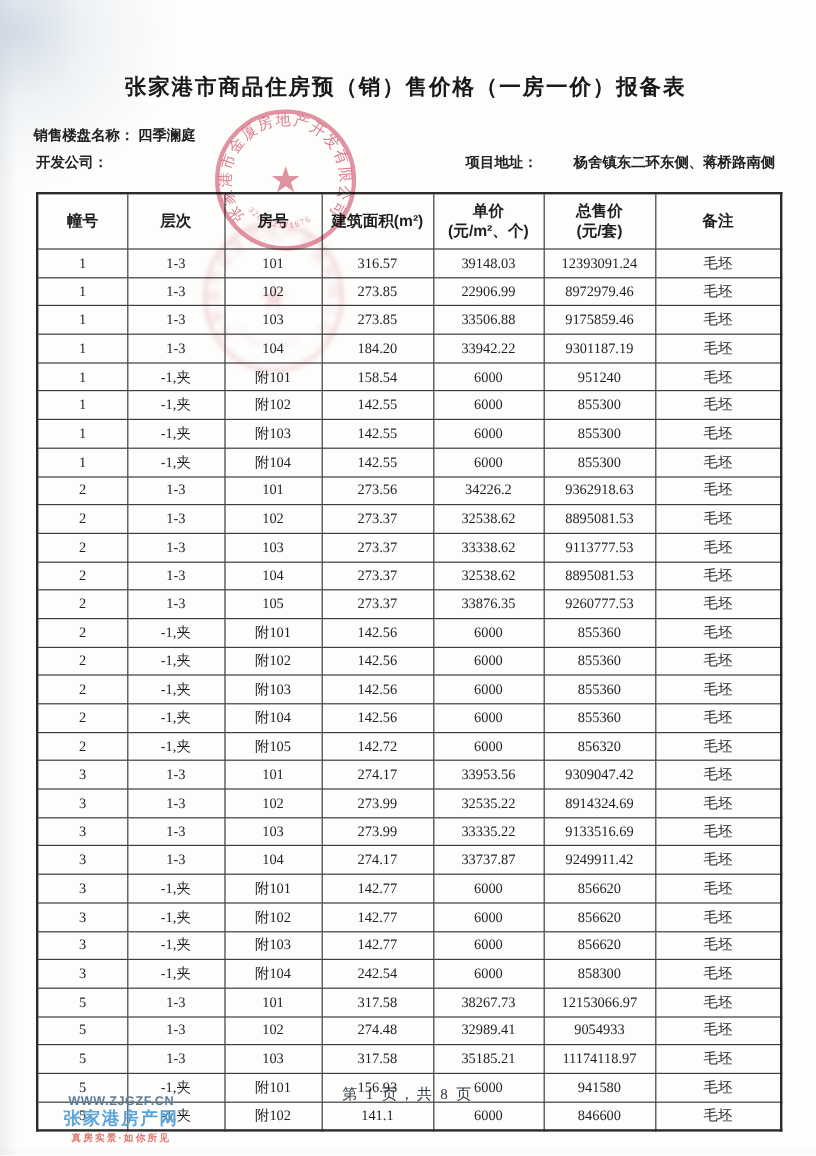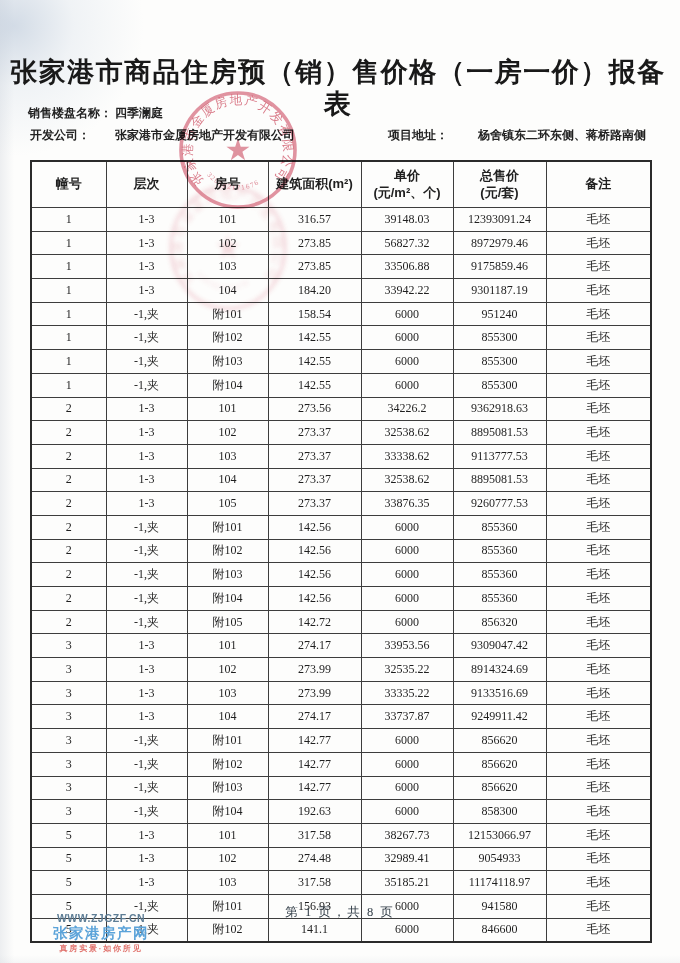--- a/index.html
+++ b/index.html
@@ -14,21 +14,21 @@
     position:absolute;inset:0;
     background:
       radial-gradient(circle at 14px 26px, rgba(176,192,212,.55), rgba(200,212,226,.25) 60px, rgba(255,255,255,0) 130px),
       linear-gradient(90deg, rgba(206,211,218,.35), rgba(255,255,255,0) 14px),
       linear-gradient(0deg, rgba(222,226,230,.25), rgba(255,255,255,0) 8px),
       #fdfdfc;
   }
   .doc-title{
     position:absolute;top:56px;left:0;right:4px;
     text-align:center;
-    font-size:27px;font-weight:700;color:#191919;
+    font-size:18px;font-weight:700;color:#191919;
     letter-spacing:1.5px;line-height:32px;
   }
   .meta{position:absolute;font-size:12px;font-weight:600;color:#222;white-space:nowrap;}
   #project-label{left:28px;top:105px;}
   #project-value{left:115px;top:105px;}
   #developer-label{left:30px;top:127px;}
   #developer-value{left:115px;top:127px;}
   #address-label{left:388px;top:127px;}
   #address-value{left:478px;top:127px;}
 
@@ -91,21 +91,20 @@
 </head>
 <body>
 
 <div class="page">
 
   <div class="doc-title">张家港市商品住房预（销）售价格（一房一价）报备表</div>
 
   <span class="meta" id="project-label">销售楼盘名称：</span>
   <span class="meta" id="project-value">四季澜庭</span>
   <span class="meta" id="developer-label">开发公司：</span>
-  <span class="meta" id="developer-value">张家港市金厦房地产开发有限公司</span>
   <span class="meta" id="address-label">项目地址：</span>
   <span class="meta" id="address-value">杨舍镇东二环东侧、蒋桥路南侧</span>
 
   <table class="price-table">
     <colgroup>
       <col class="c0">
         <col class="c1">
         <col class="c2">
         <col class="c3">
         <col class="c4">
@@ -133,21 +132,21 @@
           <td>316.57</td>
           <td>39148.03</td>
           <td>12393091.24</td>
           <td>毛坯</td>
         </tr>
         <tr>
           <td>1</td>
           <td>1-3</td>
           <td>102</td>
           <td>273.85</td>
-          <td>56827.32</td>
+          <td>22906.99</td>
           <td>8972979.46</td>
           <td>毛坯</td>
         </tr>
         <tr>
           <td>1</td>
           <td>1-3</td>
           <td>103</td>
           <td>273.85</td>
           <td>33506.88</td>
           <td>9175859.46</td>
@@ -348,21 +347,21 @@
           <td>附103</td>
           <td>142.77</td>
           <td>6000</td>
           <td>856620</td>
           <td>毛坯</td>
         </tr>
         <tr>
           <td>3</td>
           <td>-1,夹</td>
           <td>附104</td>
-          <td>192.63</td>
+          <td>242.54</td>
           <td>6000</td>
           <td>858300</td>
           <td>毛坯</td>
         </tr>
         <tr>
           <td>5</td>
           <td>1-3</td>
           <td>101</td>
           <td>317.58</td>
           <td>38267.73</td>

